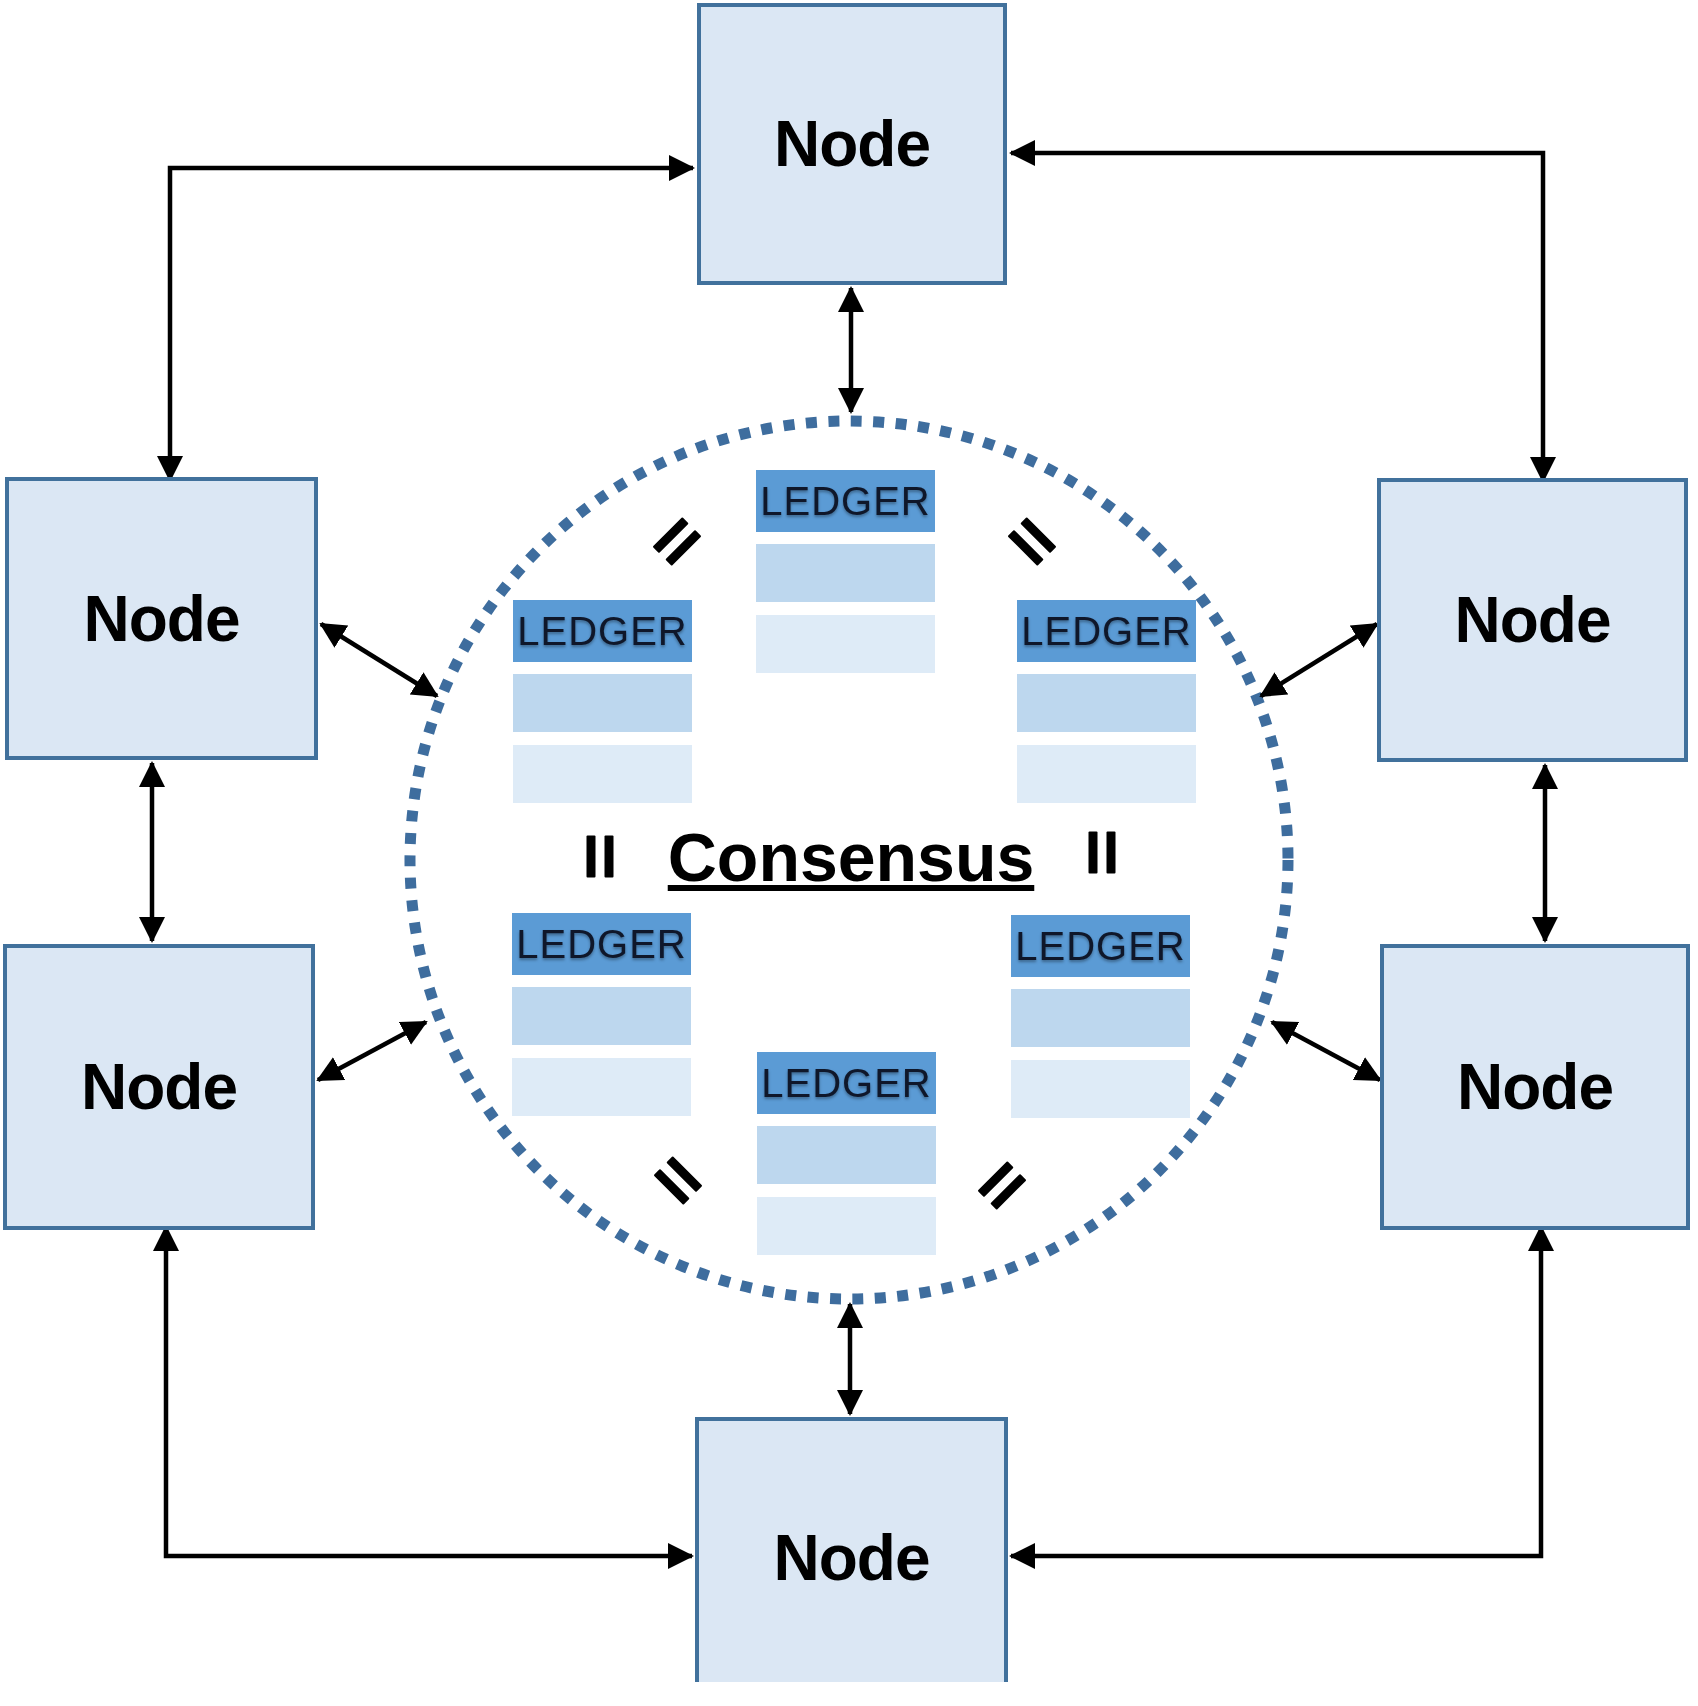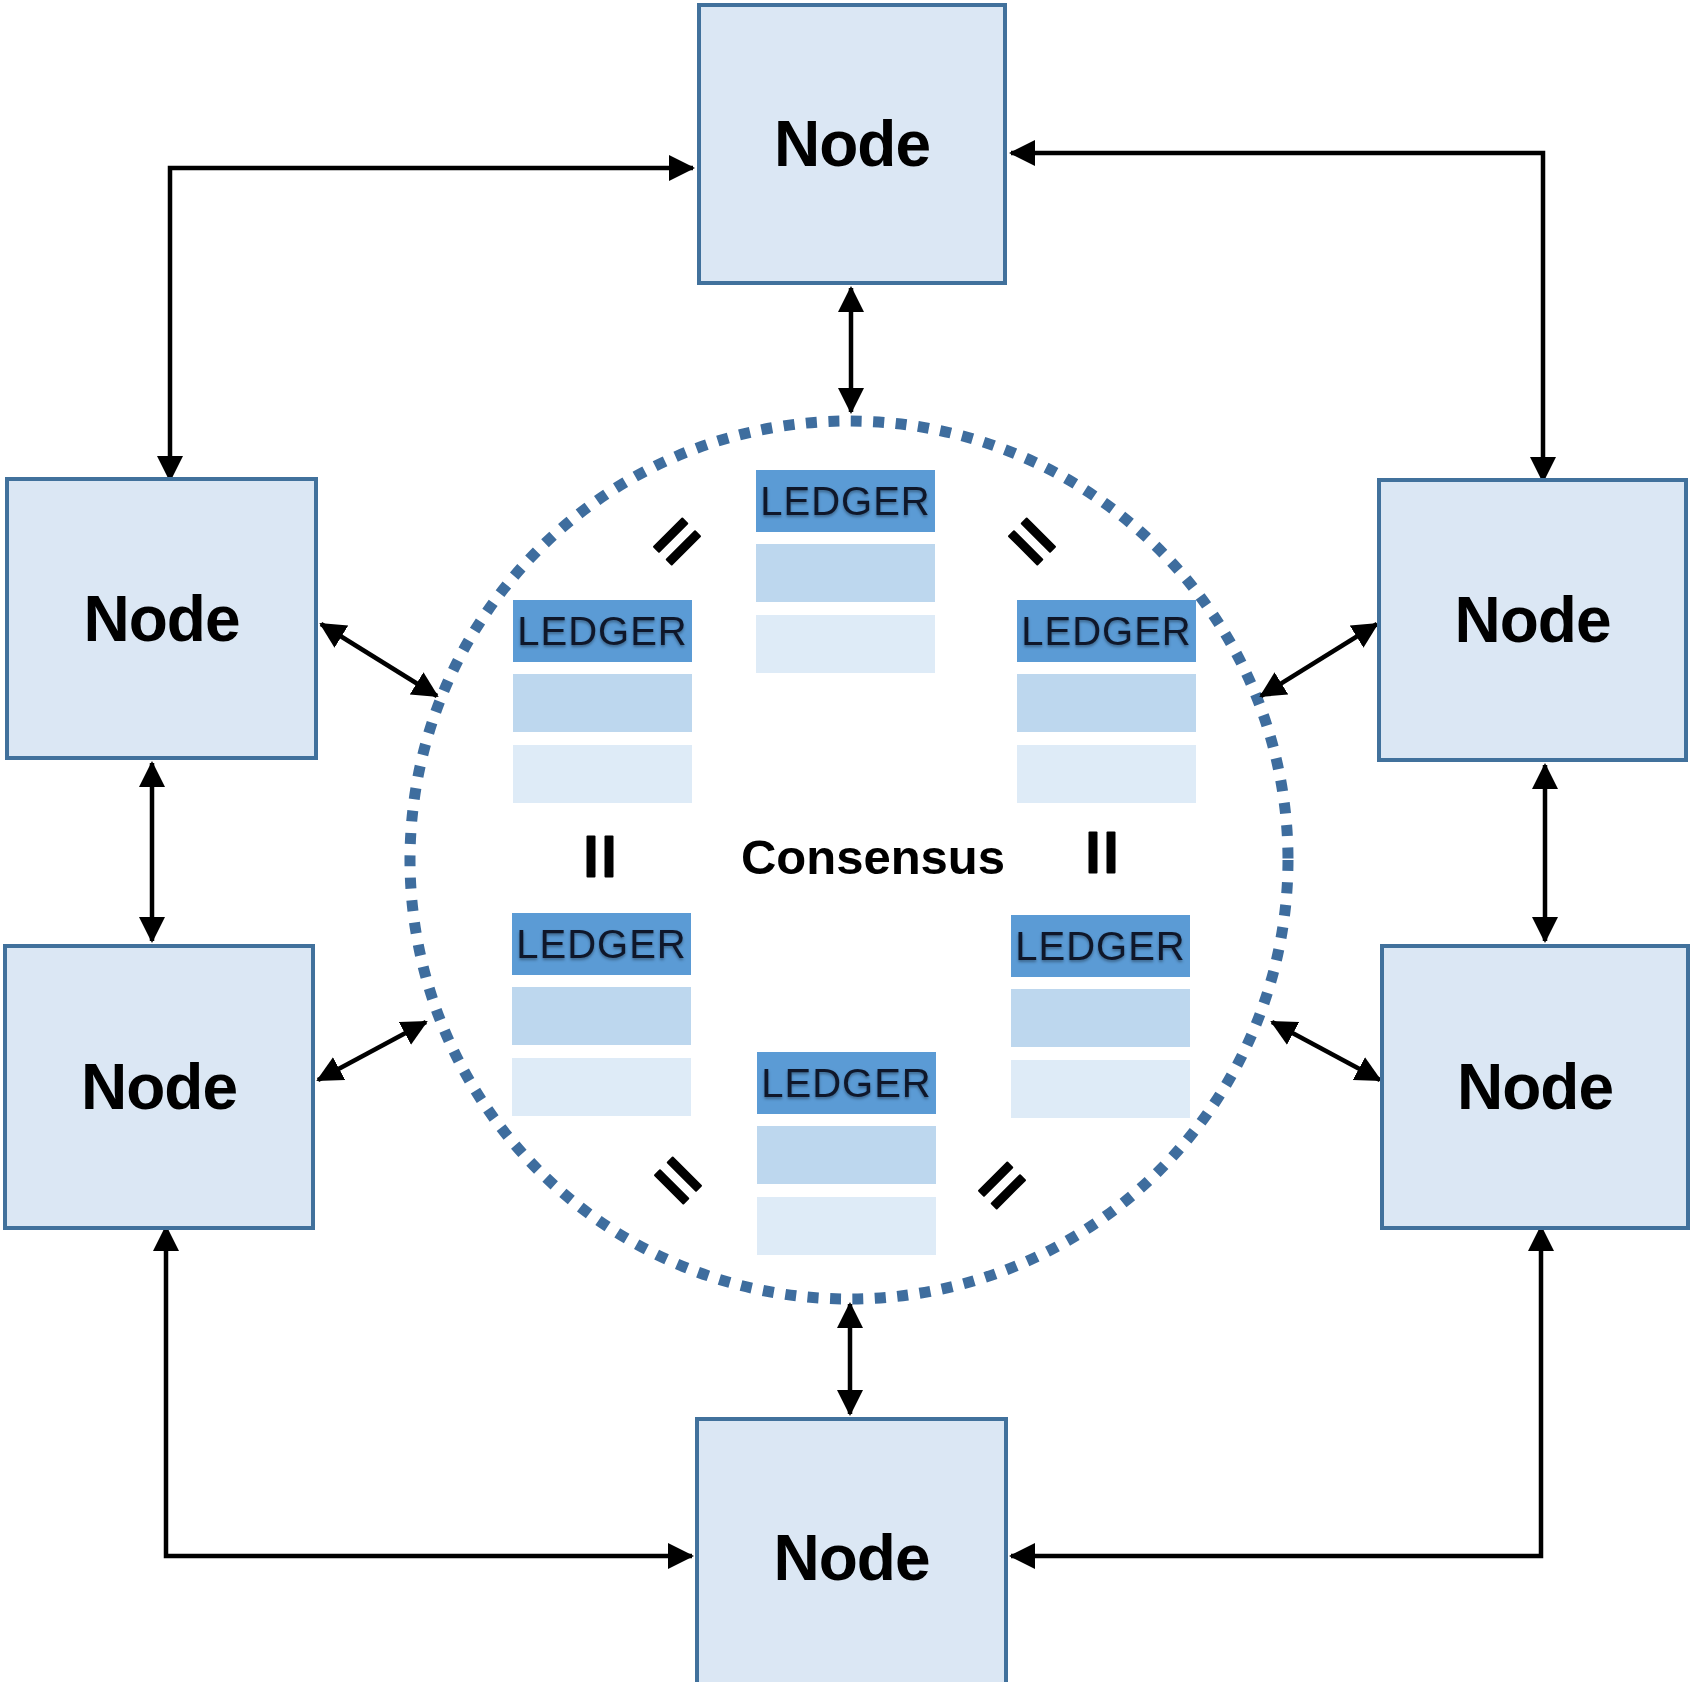--- a/index.html
+++ b/index.html
@@ -69,27 +69,28 @@
     justify-content: space-between;
   }
   .eq .bar {
     width: 100%;
     height: 9px;
     background: #000000;
     border-radius: 1px;
   }
   #consensus {
     position: absolute;
-    left: 873px;
+    left: 851px;
     top: 857px;
     transform: translate(-50%, -50%);
-    font-size: 49px;
+    font-size: 68px;
     font-weight: 700;
     color: #000000;
     white-space: nowrap;
+    text-decoration: underline;
   }
 </style>
 </head>
 <body>
 
 <div id="canvas">
 
   <svg id="wires" viewBox="0 0 1698 1706" xmlns="http://www.w3.org/2000/svg">
     <defs>
       <marker id="ah" markerUnits="userSpaceOnUse" markerWidth="28" markerHeight="28" refX="24" refY="13" orient="auto-start-reverse">

